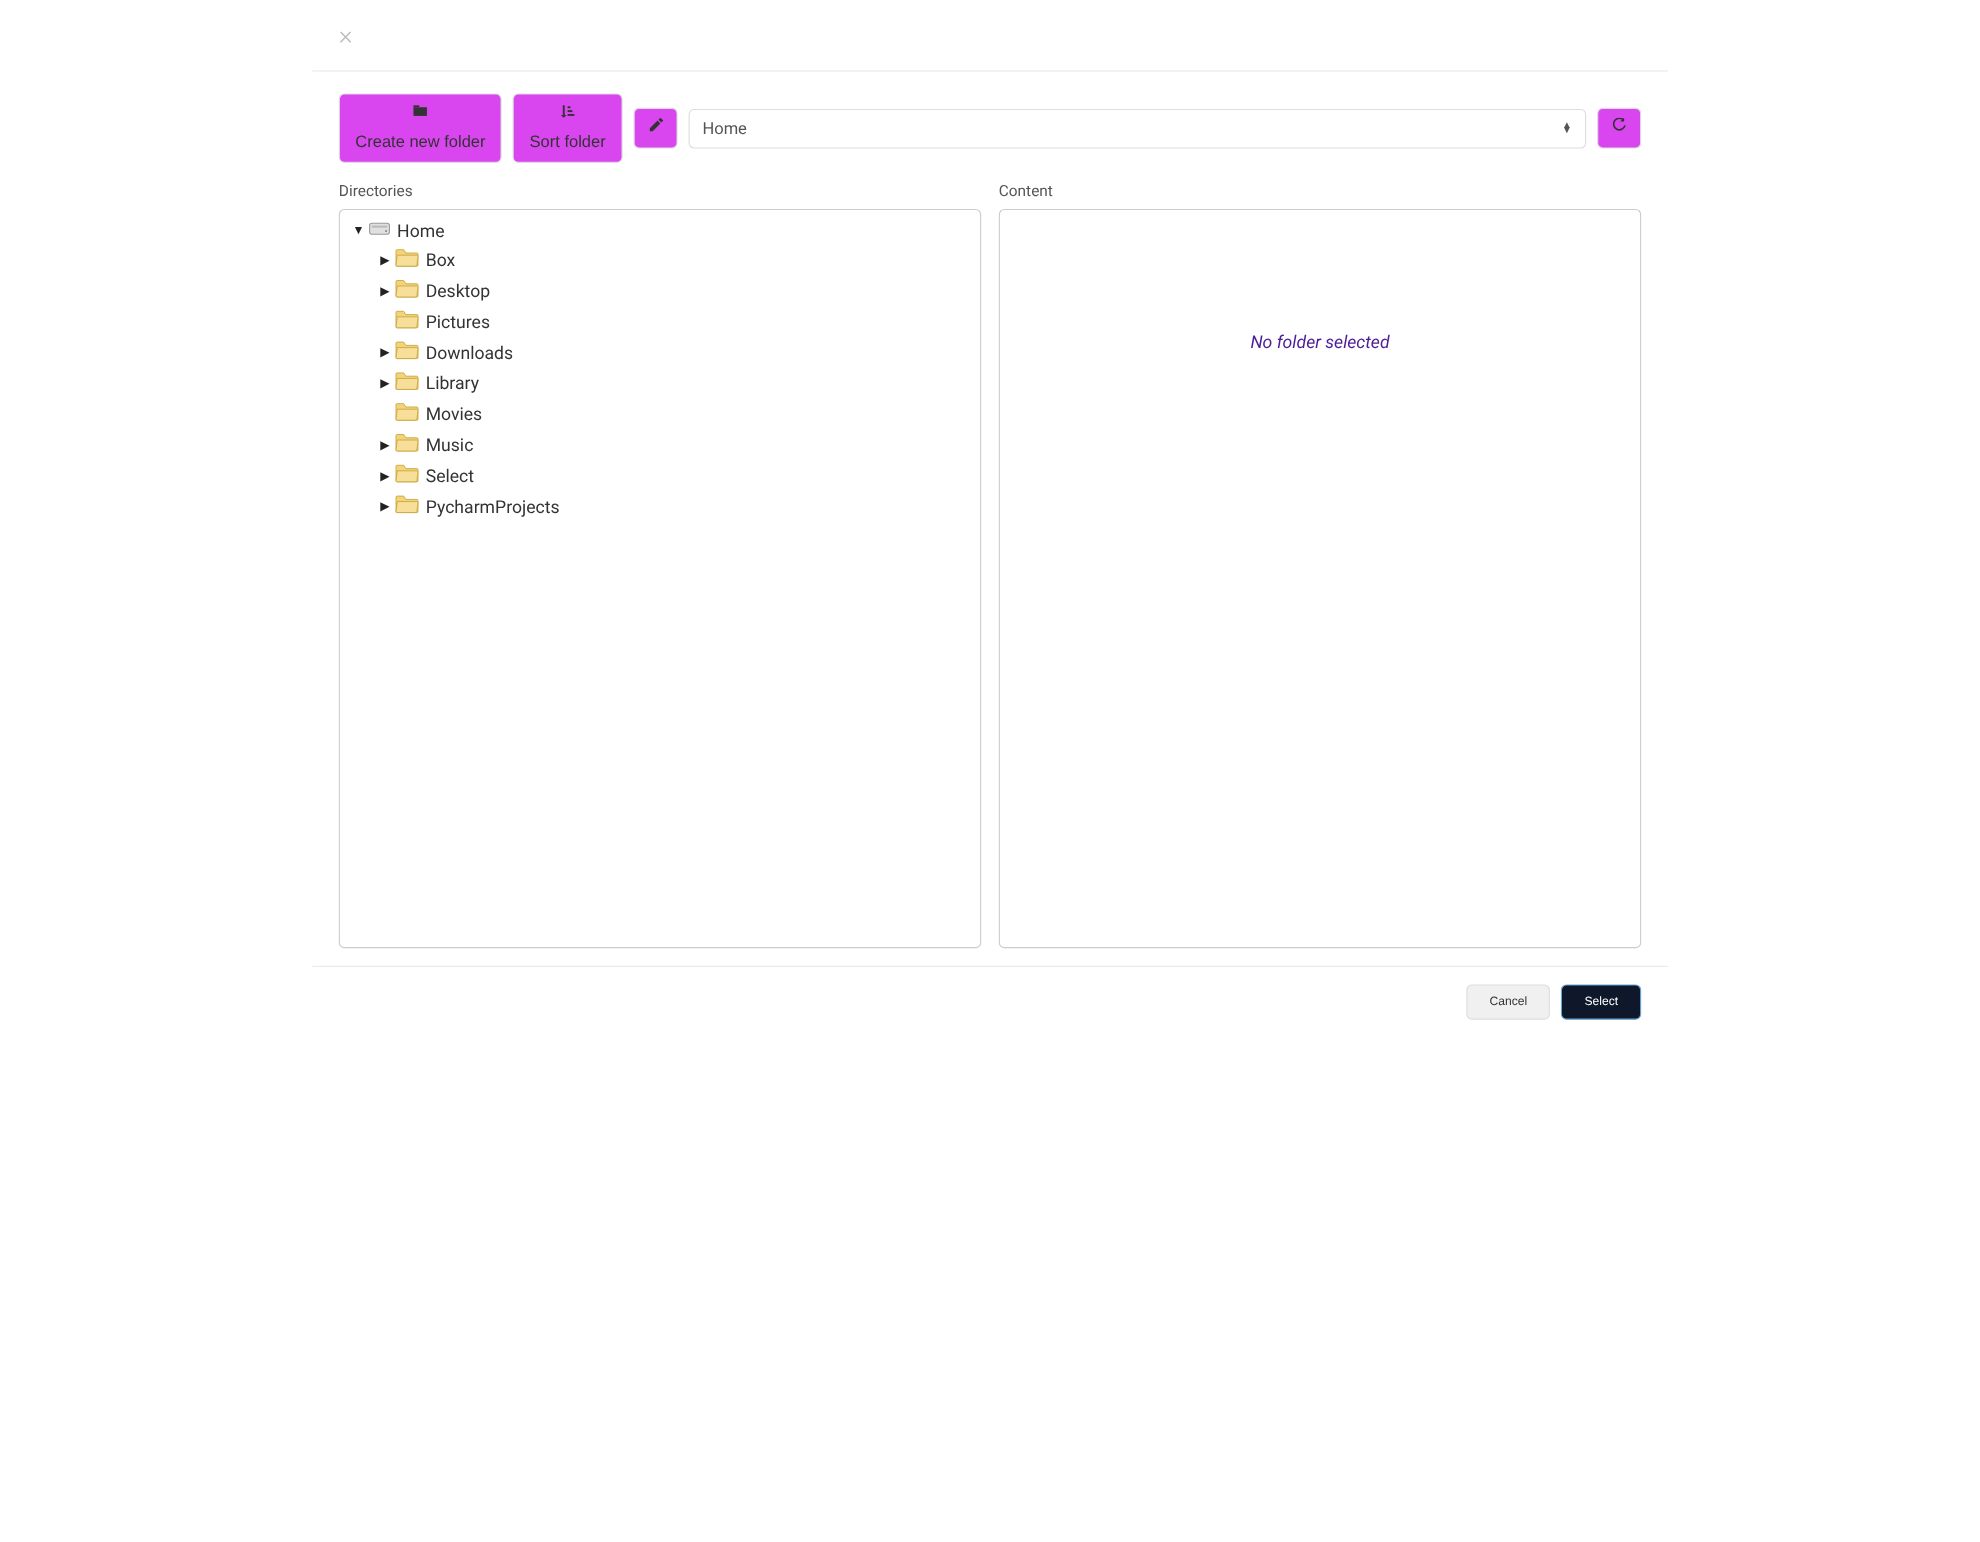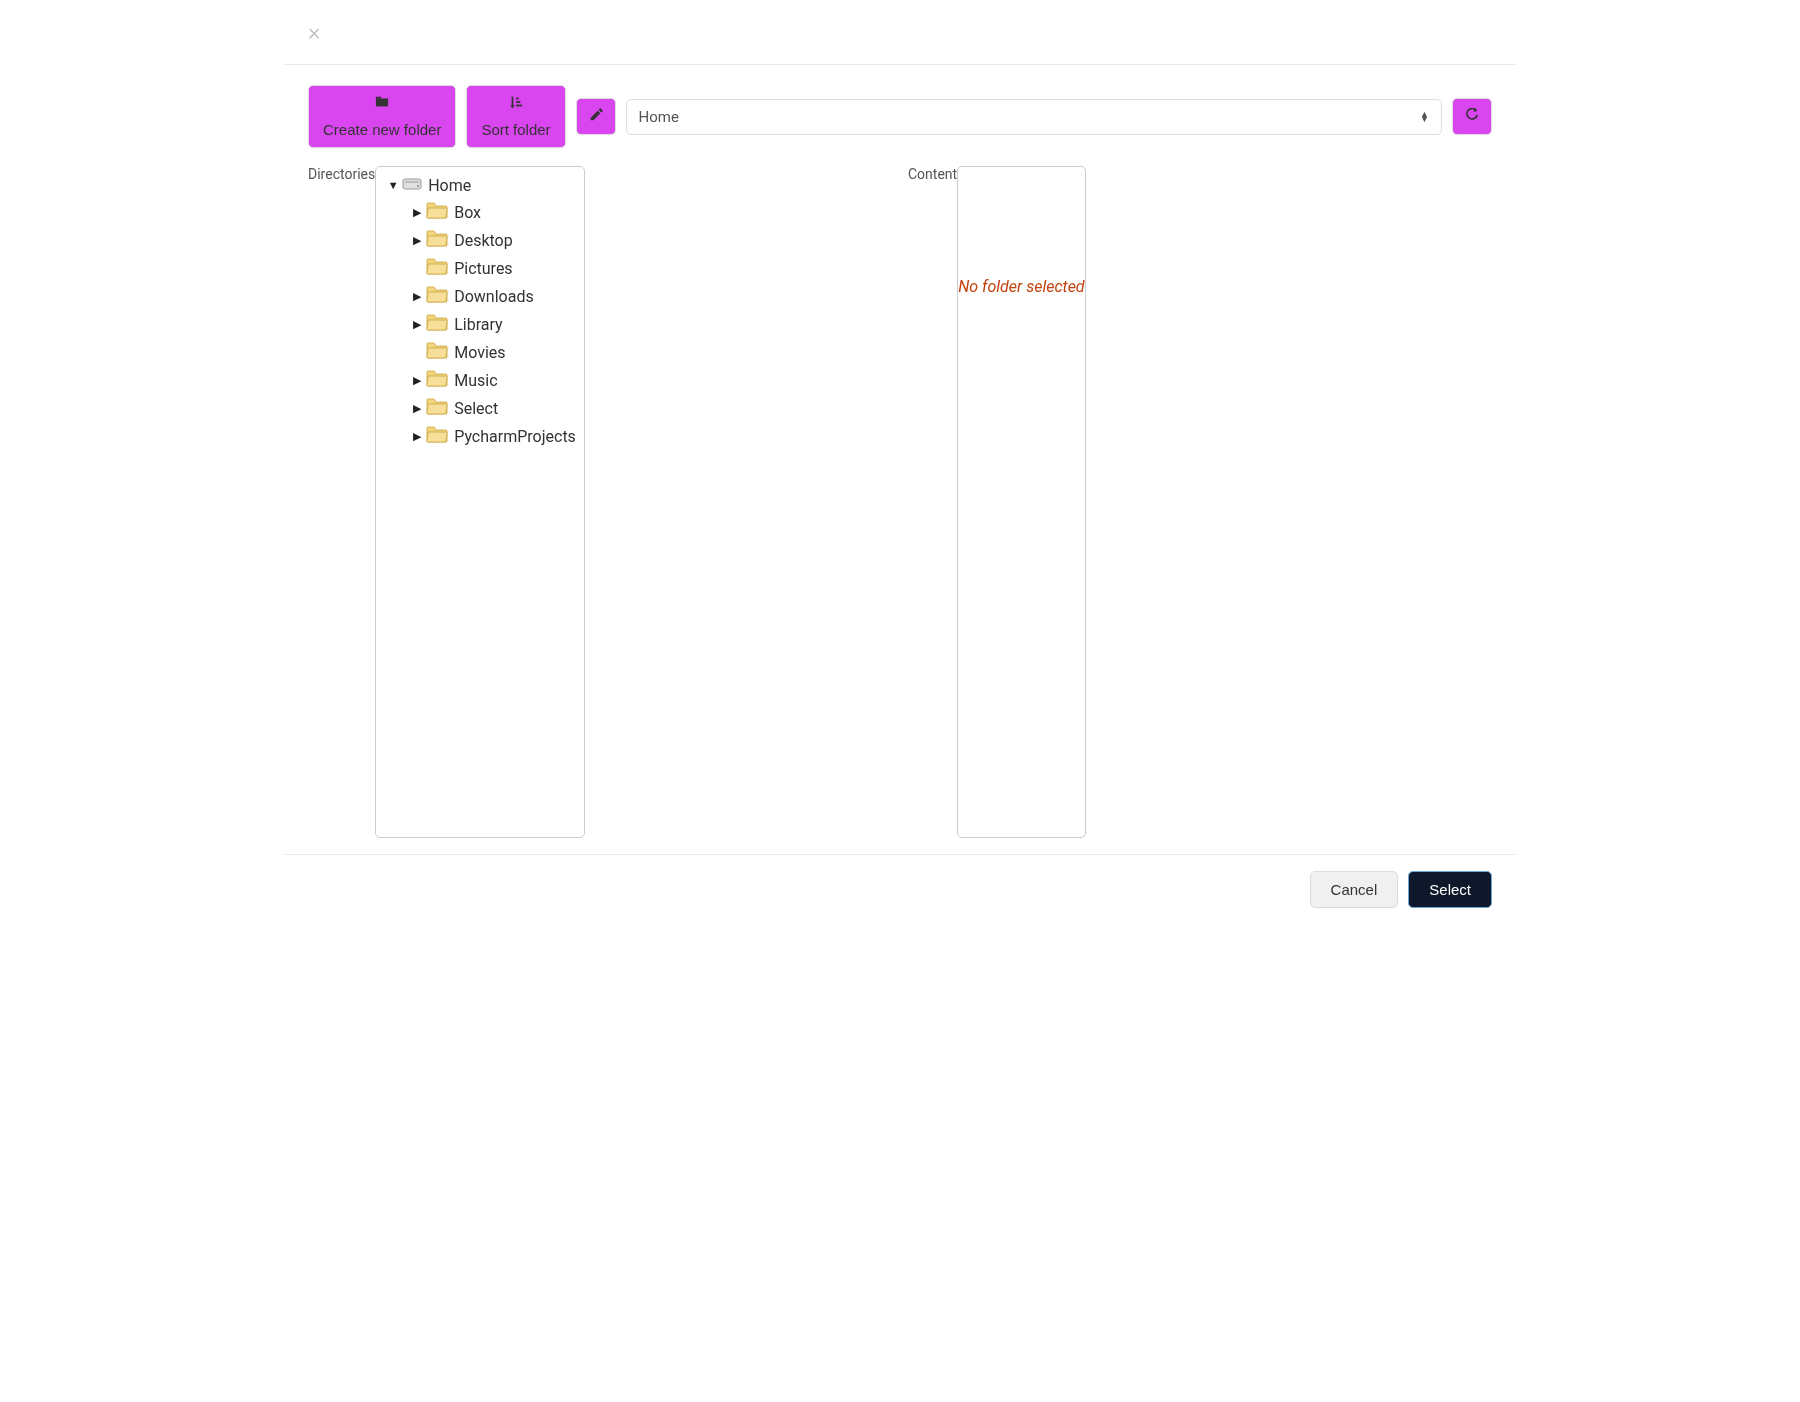--- a/index.html
+++ b/index.html
@@ -77,21 +77,21 @@
       color: #555;
     }
     .panels {
       display: flex;
       gap: 16px;
       padding: 6px 24px 16px 24px;
     }
     .panel {
       flex: 1;
       display: flex;
-      flex-direction: row;
+      flex-direction: column;
     }
     .panel-label {
       font-size: 14px;
       color: #555;
       margin-bottom: 8px;
     }
     .panel-box {
       border: 1px solid #ccc;
       border-radius: 5px;
       height: 672px;
@@ -122,36 +122,36 @@
     .tree-indent-0 { padding-left: 6px; }
     .tree-indent-1 { padding-left: 30px; }
     .folder-svg { flex-shrink: 0; }
     .drive-svg { flex-shrink: 0; }
     .tree-label { margin-left: 4px; }
     .content-empty {
       display: flex;
       align-items: flex-start;
       justify-content: center;
       padding-top: 110px;
-      color: #c2410c;
+      color: #4c1d95;
       font-style: italic;
       font-size: 16px;
     }
     .dialog-footer {
       display: flex;
       justify-content: flex-end;
       gap: 10px;
       padding: 16px 24px 22px 24px;
       border-top: 1px solid #e8e8e8;
     }
     .btn-footer {
       border: 1px solid #ddd;
       border-radius: 5px;
       padding: 9px 20px;
-      font-size: 15px;
+      font-size: 11px;
       cursor: pointer;
       background: #f0f0f0;
       color: #333;
     }
     .btn-primary {
       background: #0f172a;
       border-color: #6ba7d6;
       color: #fff;
     }
     .icon-svg { width: 14px; height: 14px; }

